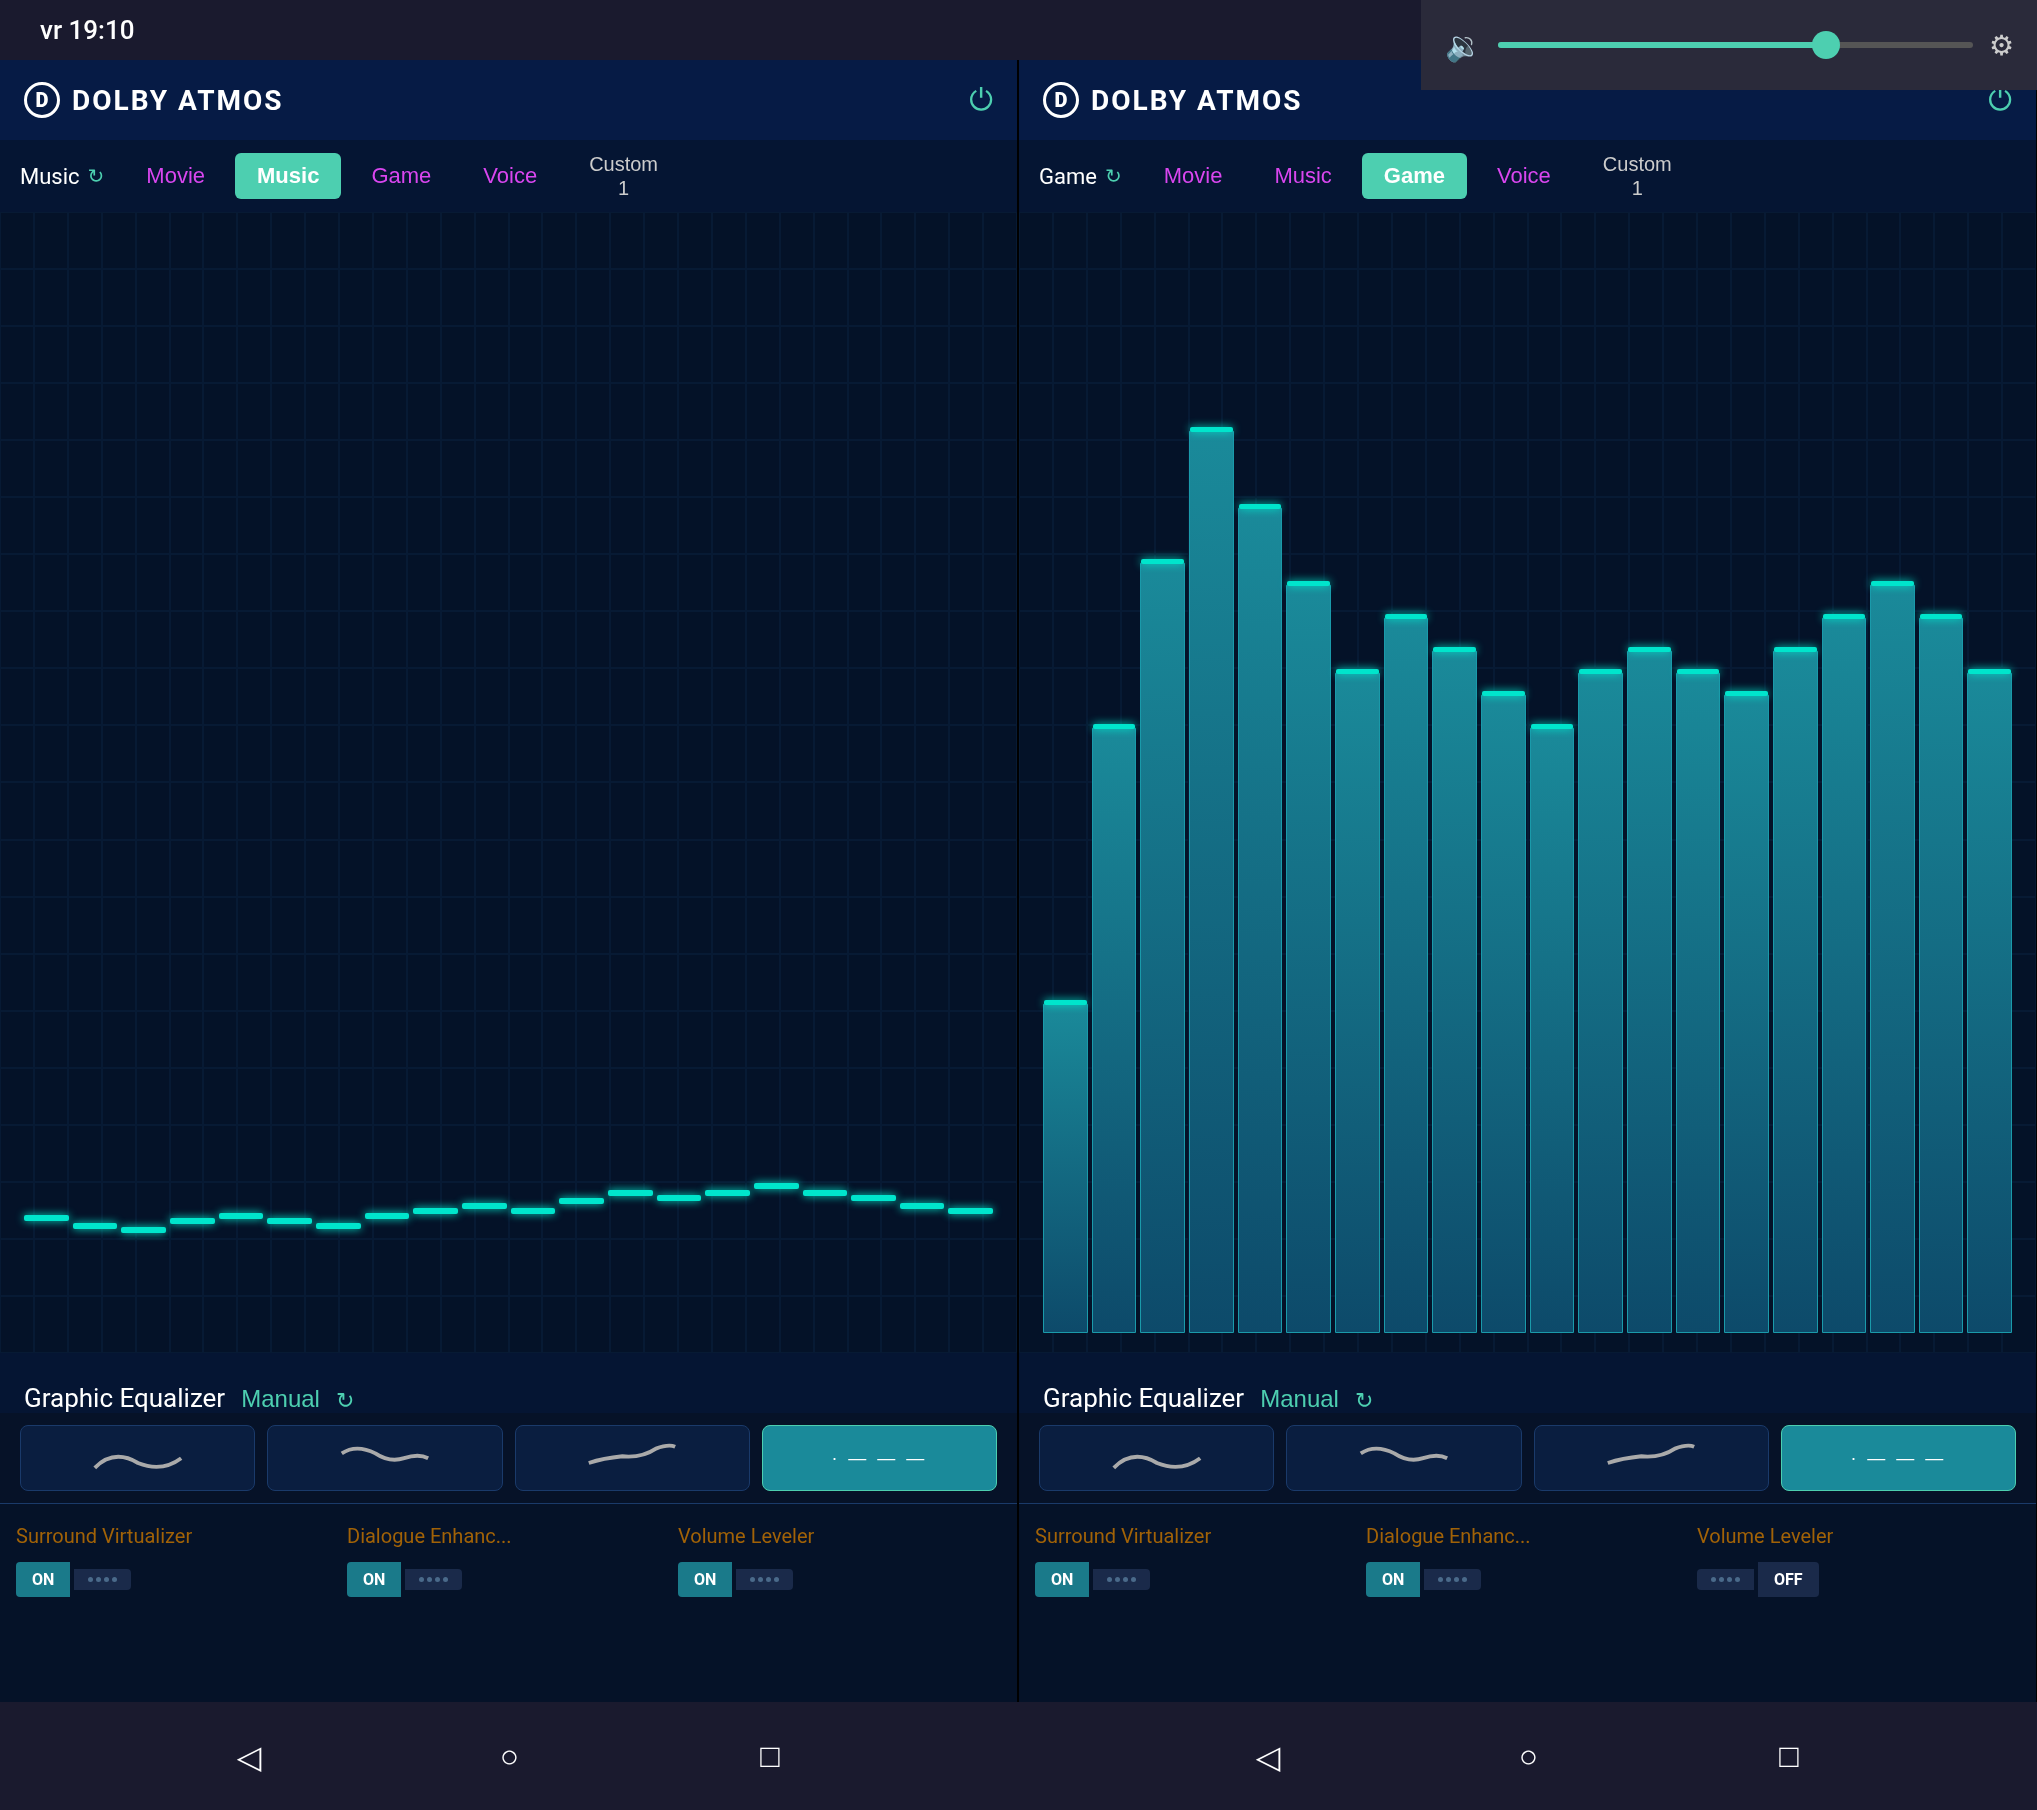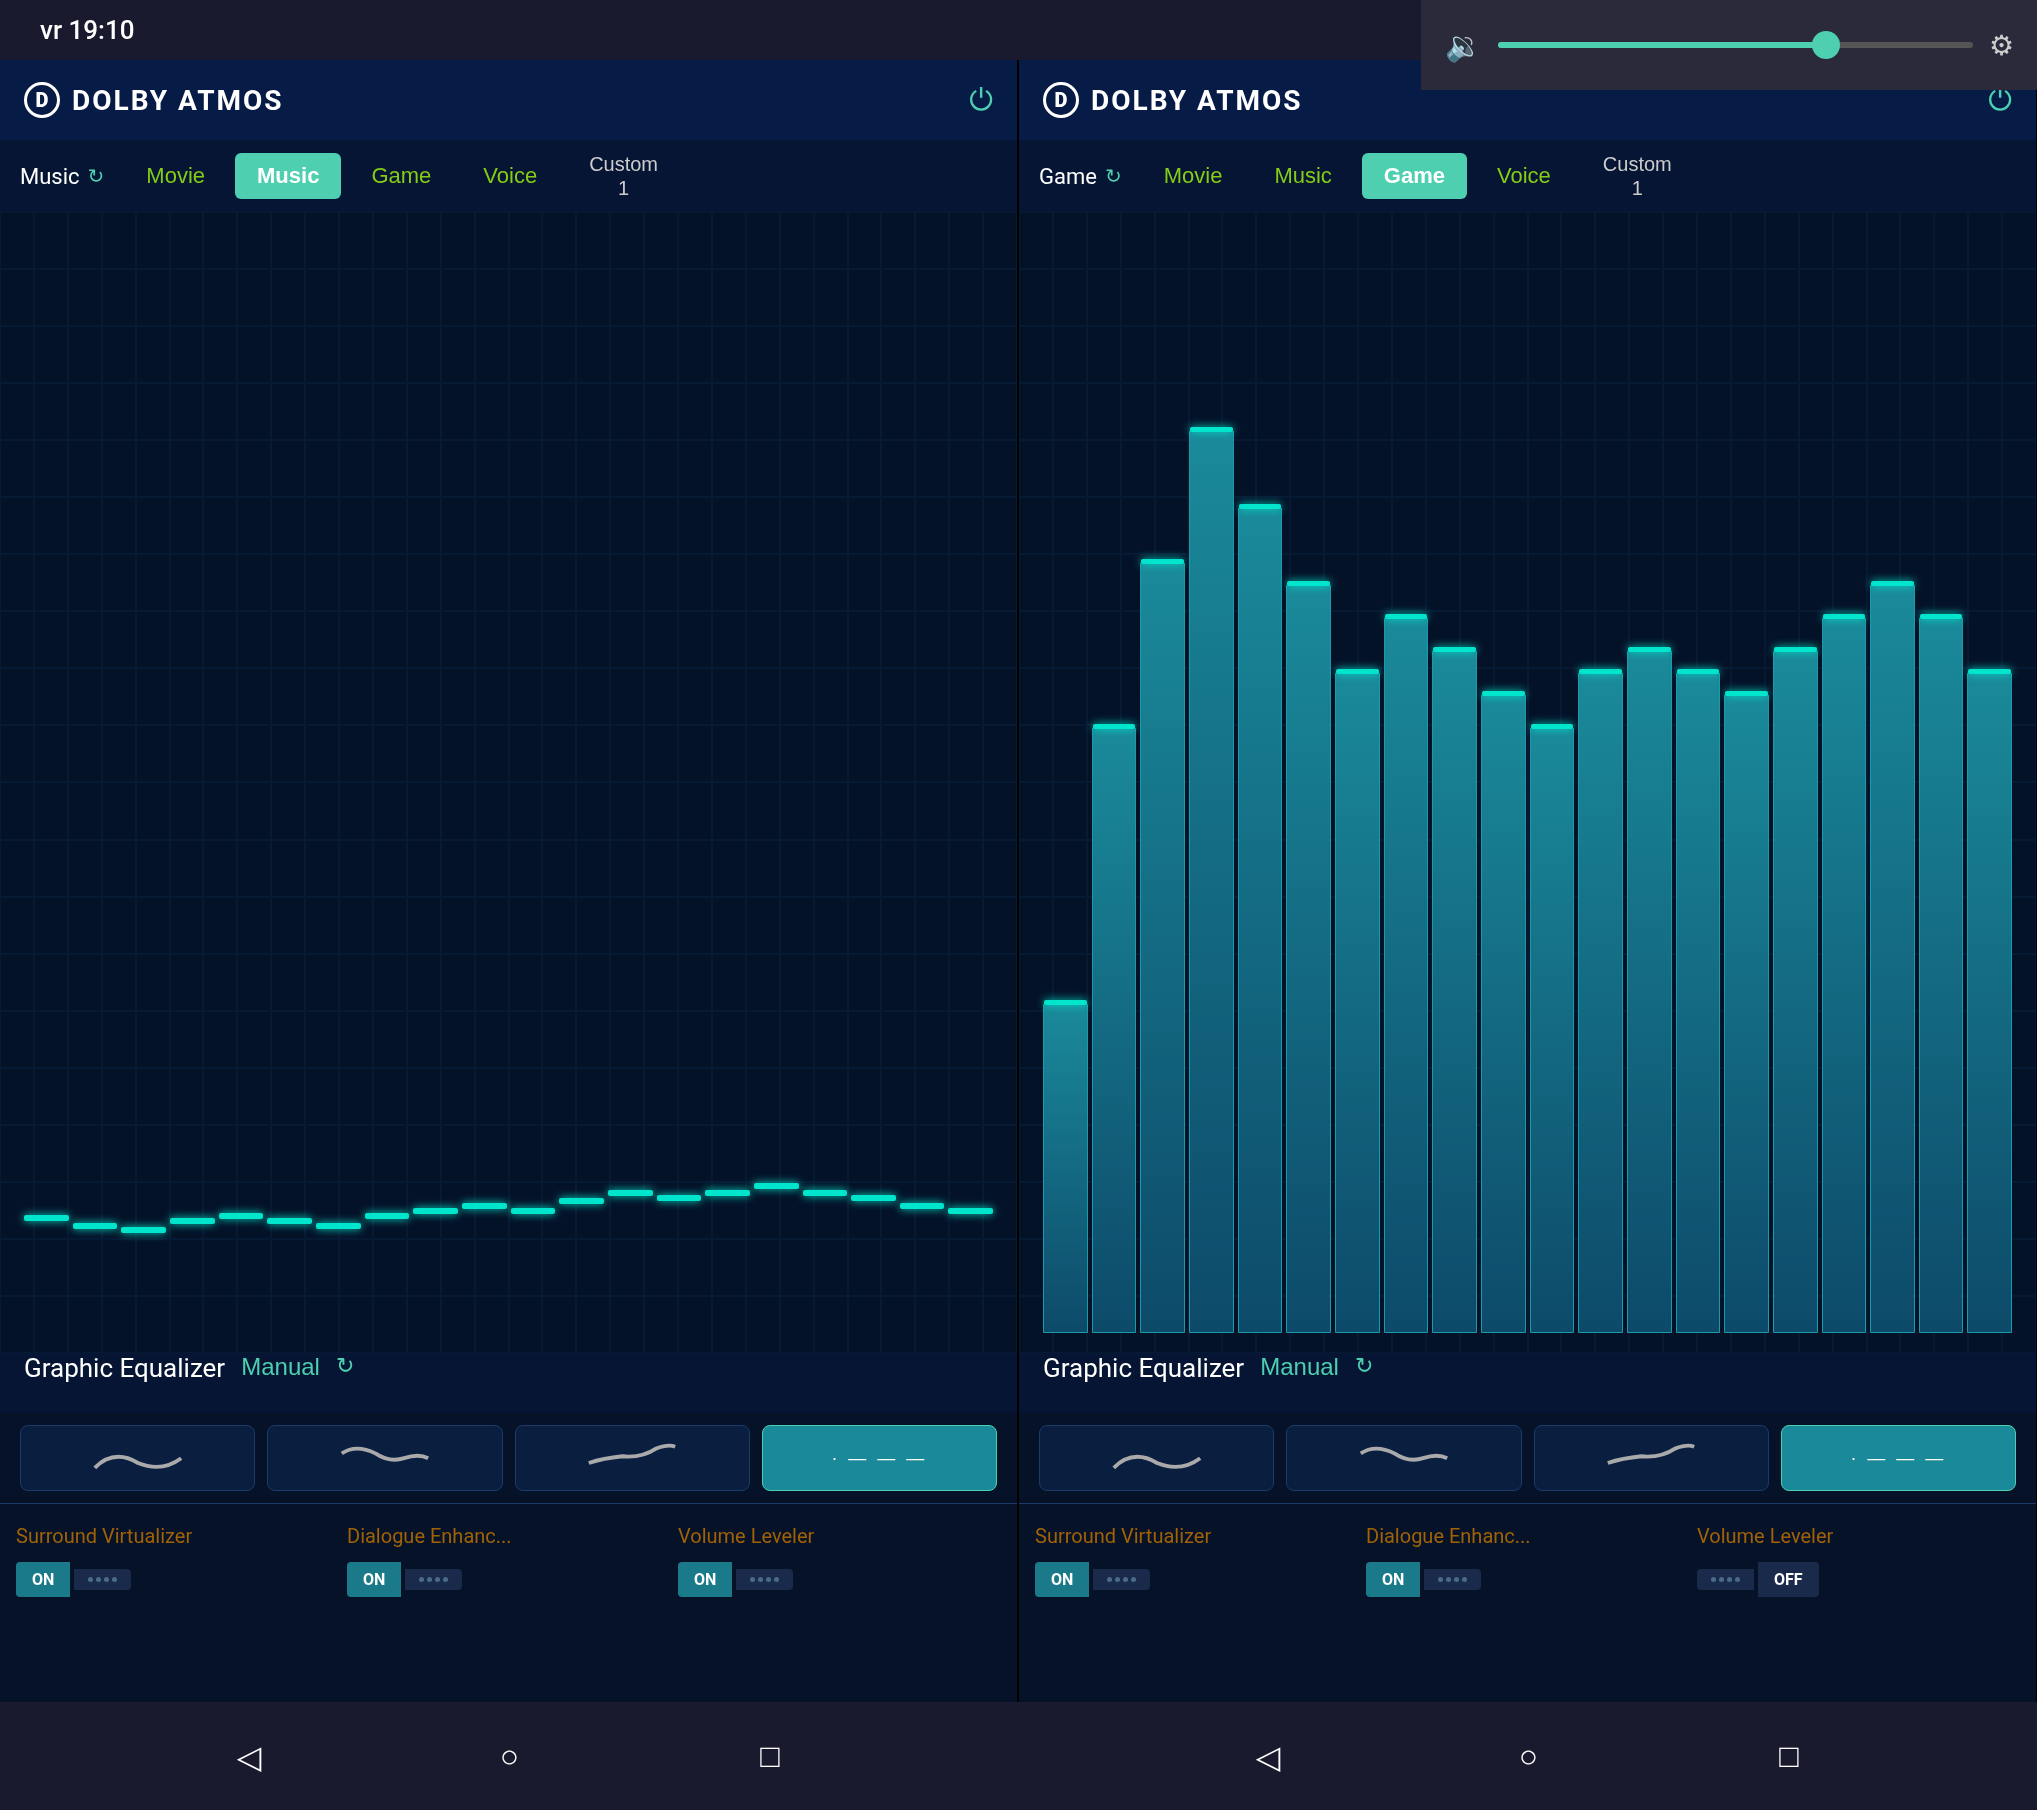--- a/index.html
+++ b/index.html
@@ -135,21 +135,21 @@
       display: flex;
       align-items: center;
       gap: 8px;
     }
     .mode-refresh { color: #4dcfb0; font-size: 20px; }
     .tab-btn {
       padding: 10px 22px;
       border-radius: 6px;
       border: none;
       background: transparent;
-      color: #84cc16;
+      color: #d946ef;
       font-size: 22px;
       cursor: pointer;
     }
     .tab-btn.active {
       background: #4dcfb0;
       color: #fff;
       font-weight: 600;
     }
     .tab-btn.custom {
       color: #ccc;
@@ -212,21 +212,21 @@
       background: #00e5cc;
       border-radius: 2px;
       box-shadow: 0 0 8px #00e5cc;
     }
 
     
     .eq-label-row {
       height: 60px;
       background: #051533;
       display: flex;
-      align-items: flex-start;
+      align-items: flex-end;
       padding: 0 24px;
       gap: 16px;
     }
     .eq-label {
       color: #fff;
       font-size: 26px;
       font-weight: 400;
     }
     .eq-mode-btn {
       color: #4dcfb0;

